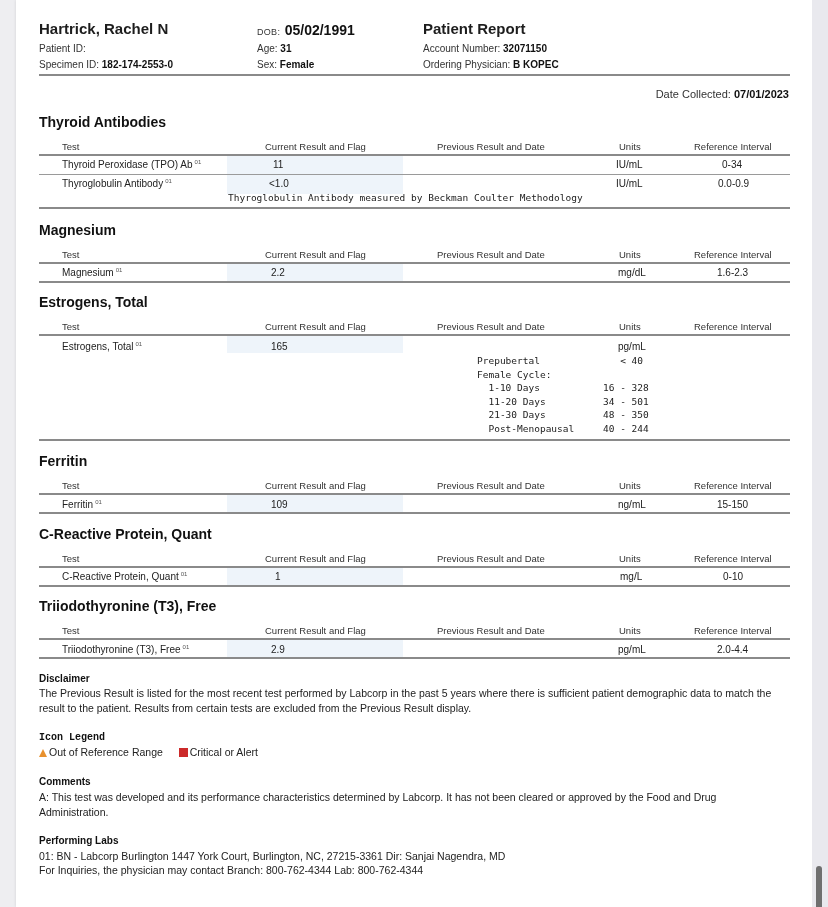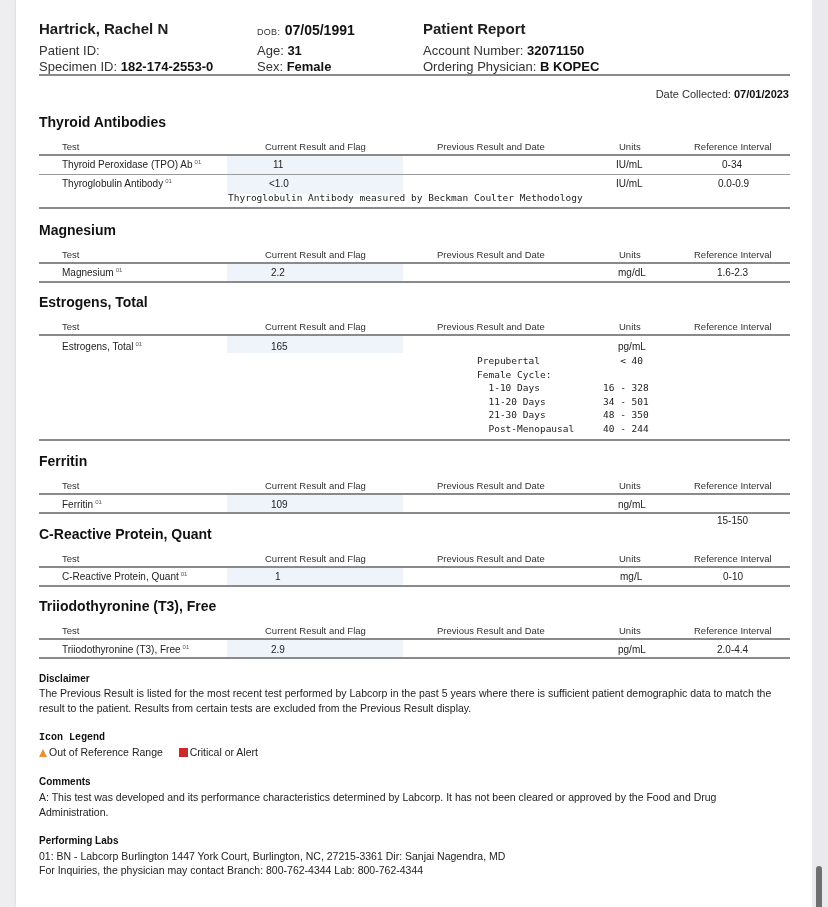--- a/index.html
+++ b/index.html
@@ -10,21 +10,21 @@
     color:#1d1d1d;
     position:relative;
   }
   .page {
     position:absolute; left:16px; top:0; width:796px; height:907px;
     background:#ffffff;
     box-shadow: 0 0 3px rgba(0,0,0,0.12);
   }
   .abs { position:absolute; white-space:nowrap; }
   .pname { left:23px; top:20px; font-size:15px; font-weight:bold; }
-  .small { font-size:13px; color:#333; }
+  .small { font-size:10px; color:#333; }
   .small b { color:#111; }
   .dob-lbl { font-size:9px; color:#333; letter-spacing:0.3px; }
   .dob-val { font-size:14px; font-weight:bold; color:#111; }
   .report-title { font-size:15px; font-weight:bold; }
   .hr-thick { position:absolute; left:23px; width:751px; height:2px; background:#8a8a8a; }
   .hr-thin { position:absolute; left:23px; width:751px; height:1px; background:#9a9a9a; }
   .logo-wrap { position:absolute; left:657px; top:17px; display:flex; align-items:center; }
   .logo-outer { width:30px; height:30px; border-radius:50%; background:#5ab8f0; position:relative; }
   .logo-mid { position:absolute; left:5px; top:3px; width:24px; height:24px; border-radius:50%; background:#3d7ee6; }
   .logo-inner { position:absolute; left:8px; top:5px; width:20px; height:20px; border-radius:50%; background:#3a4fd8; }
@@ -54,21 +54,21 @@
     <span>Patient ID:</span>
     <b></b>
   </div>
   <div class="abs small" style="left:23px; top:59px;">
     <span>Specimen ID:</span>
     <b>182-174-2553-0</b>
   </div>
 
   <div class="abs" style="left:241px; top:21px;">
     <span class="dob-lbl">DOB:</span>
-    <span class="dob-val">07/05/1991</span>
+    <span class="dob-val">05/02/1991</span>
   </div>
   <div class="abs small" style="left:241px; top:43px;">
     <span>Age:</span>
     <b>31</b>
   </div>
   <div class="abs small" style="left:241px; top:59px;">
     <span>Sex:</span>
     <b>Female</b>
   </div>
 
@@ -170,21 +170,21 @@
   <div class="col-hdr" style="left:46px; top:480px;">Test</div>
   <div class="col-hdr" style="left:249px; top:480px;">Current Result and Flag</div>
   <div class="col-hdr" style="left:421px; top:480px;">Previous Result and Date</div>
   <div class="col-hdr" style="left:603px; top:480px;">Units</div>
   <div class="col-hdr" style="left:678px; top:480px;">Reference Interval</div>
   <div class="hr-thick" style="top:493px;"></div>
   <div class="shade" style="top:495px; height:17px;"></div>
   <div class="cell" style="left:46px; top:499px;"><span>Ferritin</span><span class="sup">01</span></div>
   <div class="cell" style="left:255px; top:499px;">109</div>
   <div class="cell" style="left:602px; top:499px;">ng/mL</div>
-  <div class="cell" style="left:701px; top:515px;">15-150</div>
+  <div class="cell" style="left:701px; top:499px;">15-150</div>
   <div class="hr-thick" style="top:512px;"></div>
 
   <div class="section-title" style="top:526px;">C-Reactive Protein, Quant</div>
   <div class="col-hdr" style="left:46px; top:553px;">Test</div>
   <div class="col-hdr" style="left:249px; top:553px;">Current Result and Flag</div>
   <div class="col-hdr" style="left:421px; top:553px;">Previous Result and Date</div>
   <div class="col-hdr" style="left:603px; top:553px;">Units</div>
   <div class="col-hdr" style="left:678px; top:553px;">Reference Interval</div>
   <div class="hr-thick" style="top:566px;"></div>
   <div class="shade" style="top:568px; height:17px;"></div>

